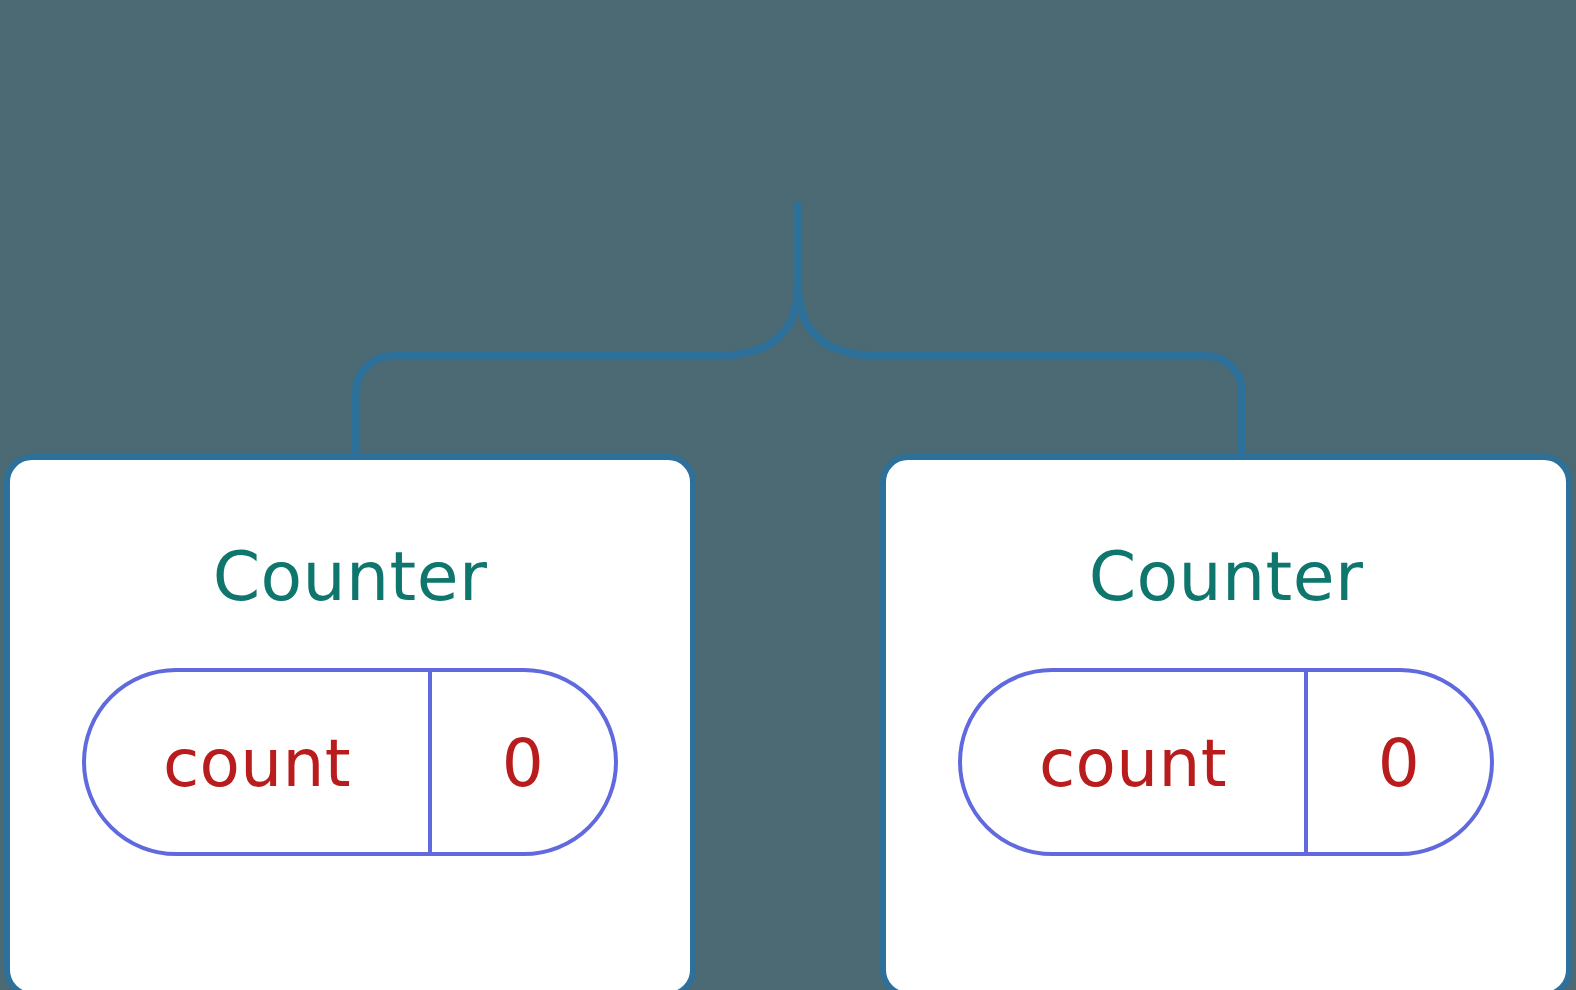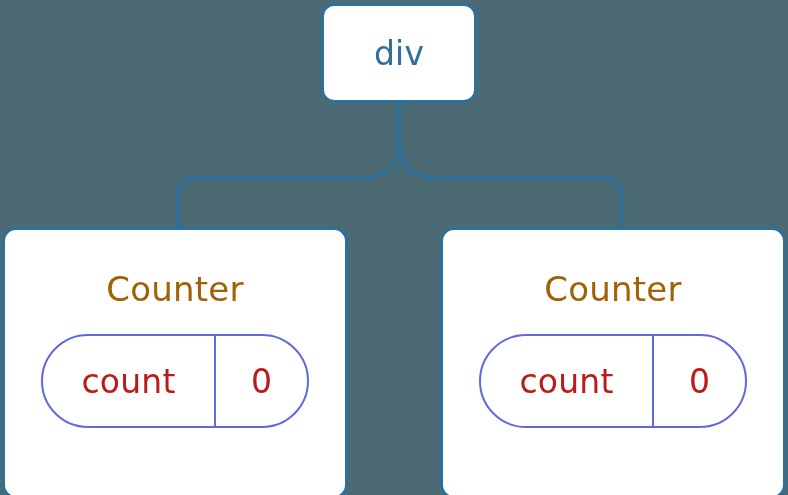--- a/index.html
+++ b/index.html
@@ -63,21 +63,21 @@
     width: 346px;
     height: 272px;
     border-radius: 14px;
     padding-top: 42px;
   }
   .node-child.left  { left: 2px; }
   .node-child.right { left: 440px; }
 
   .node-child .node-title {
     font-size: 34px;
-    color: #a16207;
+    color: #0f766e;
     line-height: 1;
     letter-spacing: 0.2px;
   }
 
   
   .state-pill {
     position: relative;
     margin-top: 28px;
     width: 268px;
     height: 94px;
@@ -124,23 +124,20 @@
              C 186 178, 178 186, 178 196
              L 178 229" stroke="#2d7099" stroke-width="4" stroke-linecap="round" fill="none"></path>
     <path d="M 399 103
              L 399 142
              C 399 170, 417 178, 441 178
              L 603 178
              C 613 178, 621 186, 621 196
              L 621 229" stroke="#2d7099" stroke-width="4" stroke-linecap="round" fill="none"></path>
   </svg>
 
-  <div class="node node-root">
-    <div class="node-title">div</div>
-  </div>
 
   <div class="node node-child left">
     <div class="node-title">Counter</div>
     <div class="state-pill">
       <div class="pill-key">
         <span>count</span>
       </div>
       <div class="pill-value">
         <span>0</span>
       </div>

